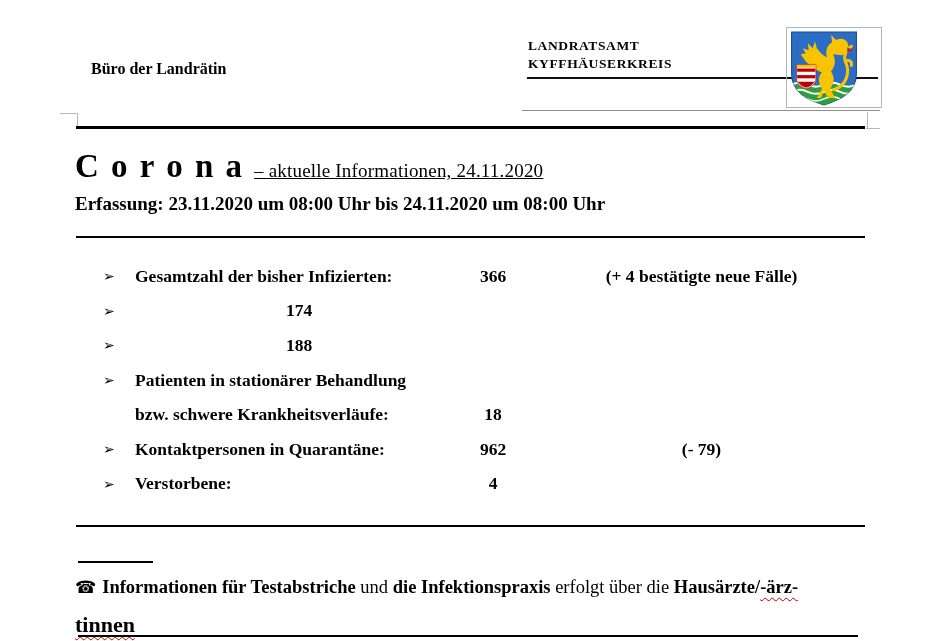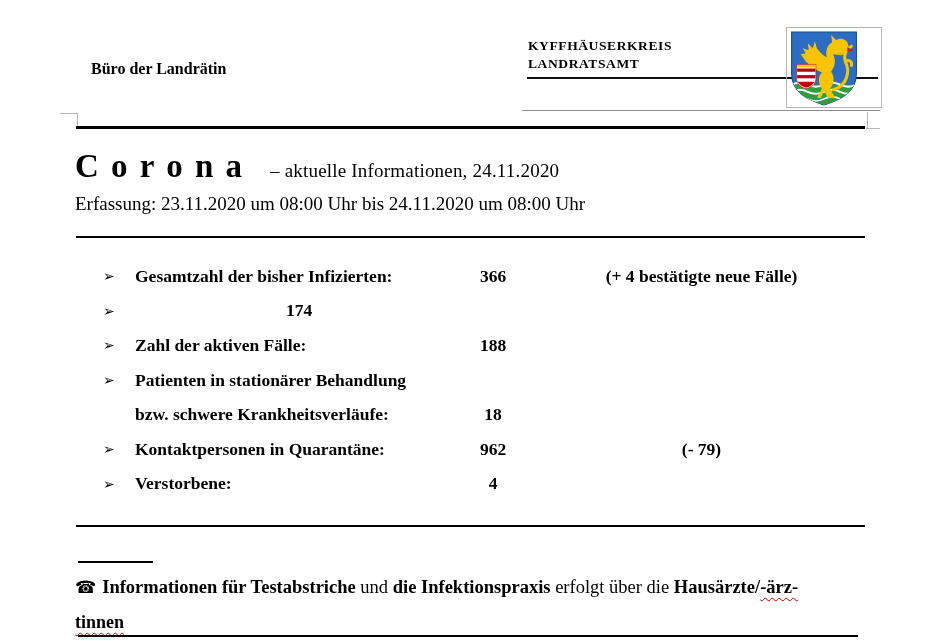--- a/index.html
+++ b/index.html
@@ -24,63 +24,63 @@
   .tick { background:#b8b8b8; }
   .tick-l-h { left:60px; top:113px; width:18px; height:1px; }
   .tick-l-v { left:77px; top:113px; width:1px; height:14px; }
   .tick-r-v { left:867px; top:112px; width:1px; height:16px; }
   .tick-r-h { left:866px; top:128px; width:14px; height:1px; }
   .rule-thick { left:76px; top:126px; width:789px; height:2.5px; background:#000; }
 
   
   .title-row { left:75px; top:148px; display:flex; align-items:baseline; white-space:nowrap; }
   .doc-title { font-size:33px; font-weight:700; letter-spacing:2px; }
-  .doc-subtitle { font-size:19px; font-weight:400; margin-left:26px; letter-spacing:.2px; }
-  .period-line { left:75px; top:193px; font-size:19px; font-weight:400; white-space:nowrap; }
+  .doc-subtitle { font-size:19px; font-weight:400; margin-left:10px; letter-spacing:.2px;text-decoration:underline; }
+  .period-line { left:75px; top:193px; font-size:19px; font-weight:700; white-space:nowrap; }
   .rule-1 { left:76px; top:236px; width:789px; height:2px; background:#000; }
 
   
   .stats { left:75px; top:259px; width:790px; }
   .stat-row {
     display:grid; grid-template-columns:32px 328px 60px auto;
     padding-left:28px; height:34.6px; align-items:center;
     font-size:17.5px; font-weight:700; white-space:nowrap;
   }
   .bullet { font-family:"DejaVu Sans", sans-serif; font-size:14px; font-weight:400; }
   .stat-value { text-align:center; }
   .stat-note { padding-left:15px;text-align:center; }
 
   .rule-2 { left:76px; top:525px; width:789px; height:2px; background:#000; }
   .footnote-rule { left:78px; top:561px; width:75px; height:1.5px; background:#000; }
 
   
   .footer-line1 { left:75px; top:577px; font-size:18.5px; white-space:nowrap; }
-  .footer-line2 { left:75px; top:612px; font-size:18px; font-weight:700; }
+  .footer-line2 { left:75px; top:612px; font-size:22px; font-weight:700; }
   .b { font-weight:700; }
   .r { font-weight:400; }
   .phone { font-family:"DejaVu Sans", sans-serif; font-size:17px; margin-right:6px; }
   .sq {
     text-decoration-line:underline;
     text-decoration-style:wavy;
     text-decoration-color:#c00000;
     text-decoration-thickness:1px;
     text-underline-offset:4px;
   }
   .rule-bottom { left:78px; top:635px; width:780px; height:2px; background:#000; }
 </style>
 </head>
 <body>
 
 <div class="page">
 
   <div class="abs office-title">Büro der Landrätin</div>
 
   <div class="abs org-block">
+    <div>LANDRATSAMT</div>
     <div>KYFFHÄUSERKREIS</div>
-    <div>LANDRATSAMT</div>
   </div>
   <div class="abs org-underline"></div>
 
   <div class="abs logo-box">
     <svg width="68" height="75" viewBox="0 0 66 74">
       <defs>
         <clipPath id="shieldClip">
           <path d="M1,1 H65 V42 C65,60 50,68 33,73 C16,68 1,60 1,42 Z"></path>
         </clipPath>
       </defs>
@@ -133,21 +133,20 @@
       <span class="stat-value">366</span>
       <span class="stat-note">(+ 4 bestätigte neue Fälle)</span>
     </div>
     <div class="stat-row">
       <span class="bullet">➢</span>
       <span class="stat-value">174</span>
       <span class="stat-note"></span>
     </div>
     <div class="stat-row">
       <span class="bullet">➢</span>
-      <span>Zahl der aktiven Fälle:</span>
       <span class="stat-value">188</span>
       <span class="stat-note"></span>
     </div>
     <div class="stat-row">
       <span class="bullet">➢</span>
       <span>Patienten in stationärer Behandlung</span>
       <span class="stat-value"></span>
       <span class="stat-note"></span>
     </div>
     <div class="stat-row">

